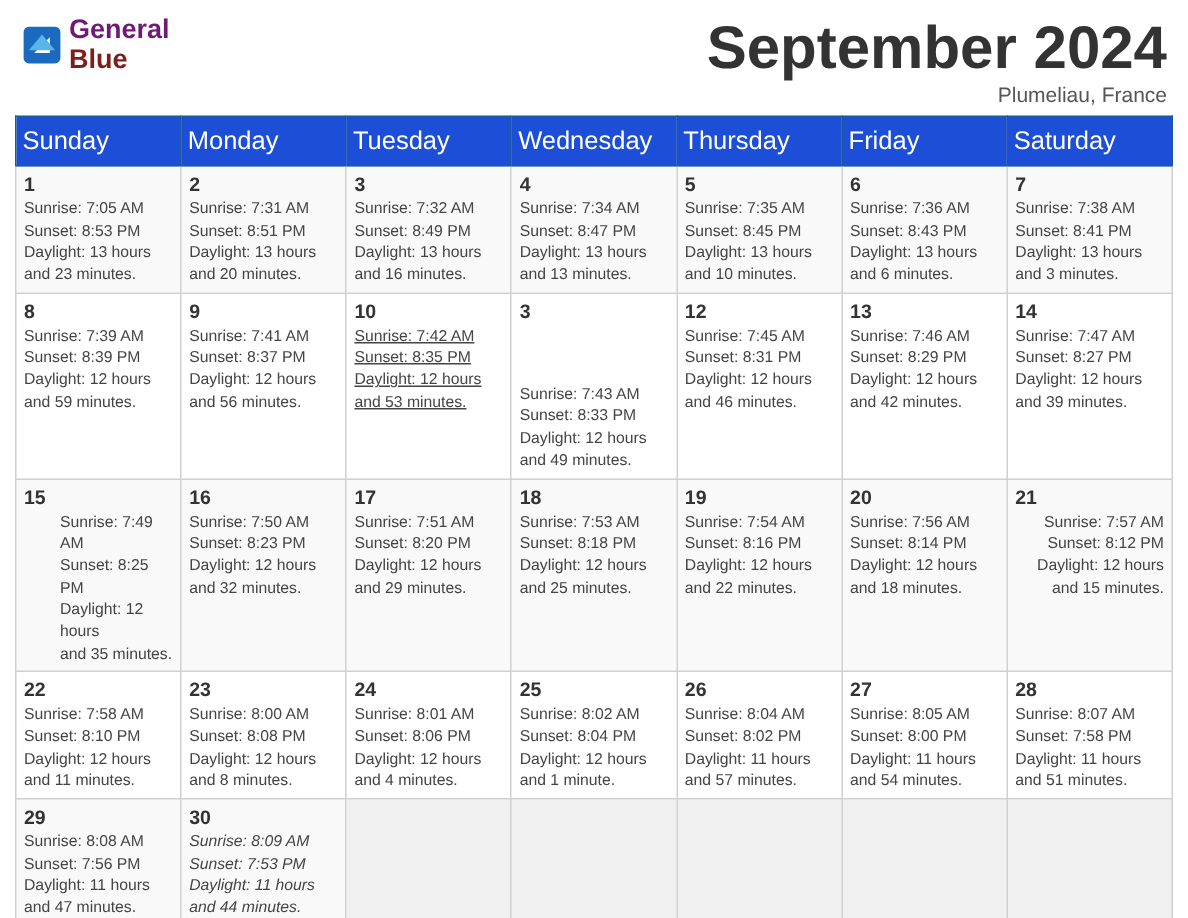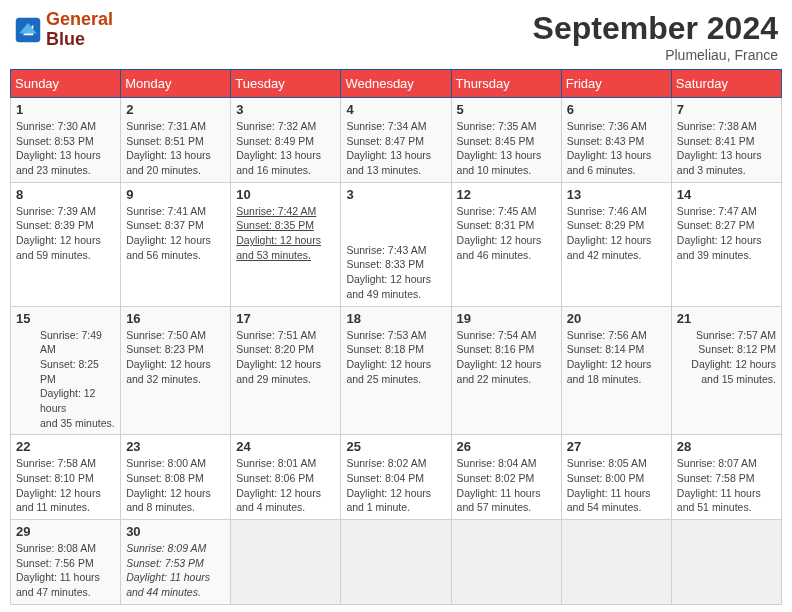--- a/index.html
+++ b/index.html
@@ -22,49 +22,49 @@
       align-items: center;
       gap: 4px;
     }
     .logo-text {
       font-size: 18px;
       font-weight: bold;
       color: #333;
       line-height: 1.1;
     }
     .logo-text span {
-      color: #c2410c;
+      color: #701a75;
     }
     .logo-icon {
       width: 28px;
       height: 28px;
     }
     .title-section {
       text-align: right;
     }
     .month-title {
-      font-size: 32px;
+      font-size: 40px;
       font-weight: bold;
       color: #333;
     }
     .location {
       font-size: 14px;
       color: #555;
     }
     table {
       width: 100%;
       border-collapse: collapse;
       font-size: 11px;
     }
     thead th {
-      background: #ef4444;
+      background: #1d4ed8;
       color: #fff;
       padding: 6px 4px;
       text-align: left;
-      font-size: 13px;
+      font-size: 17px;
       font-weight: normal;
       border: 1px solid #1a5a9a;
     }
     tbody tr {
       vertical-align: top;
     }
     tbody td {
       border: 1px solid #d0d0d0;
       padding: 4px 5px;
       background: #fff;
@@ -120,21 +120,21 @@
         <th>Wednesday</th>
         <th>Thursday</th>
         <th>Friday</th>
         <th>Saturday</th>
       </tr>
   </thead>
   <tbody id="calendar-body">
   <tr>
         <td>
           <span class="day-num">1</span>
-          <div class="cell-text" style="white-space: pre-line;">Sunrise: 7:30 AM
+          <div class="cell-text" style="white-space: pre-line;">Sunrise: 7:05 AM
 Sunset: 8:53 PM
 Daylight: 13 hours
 and 23 minutes.</div>
         </td>
         <td>
           <span class="day-num">2</span>
           <div class="cell-text" style="white-space: pre-line;">Sunrise: 7:31 AM
 Sunset: 8:51 PM
 Daylight: 13 hours
 and 20 minutes.</div>

